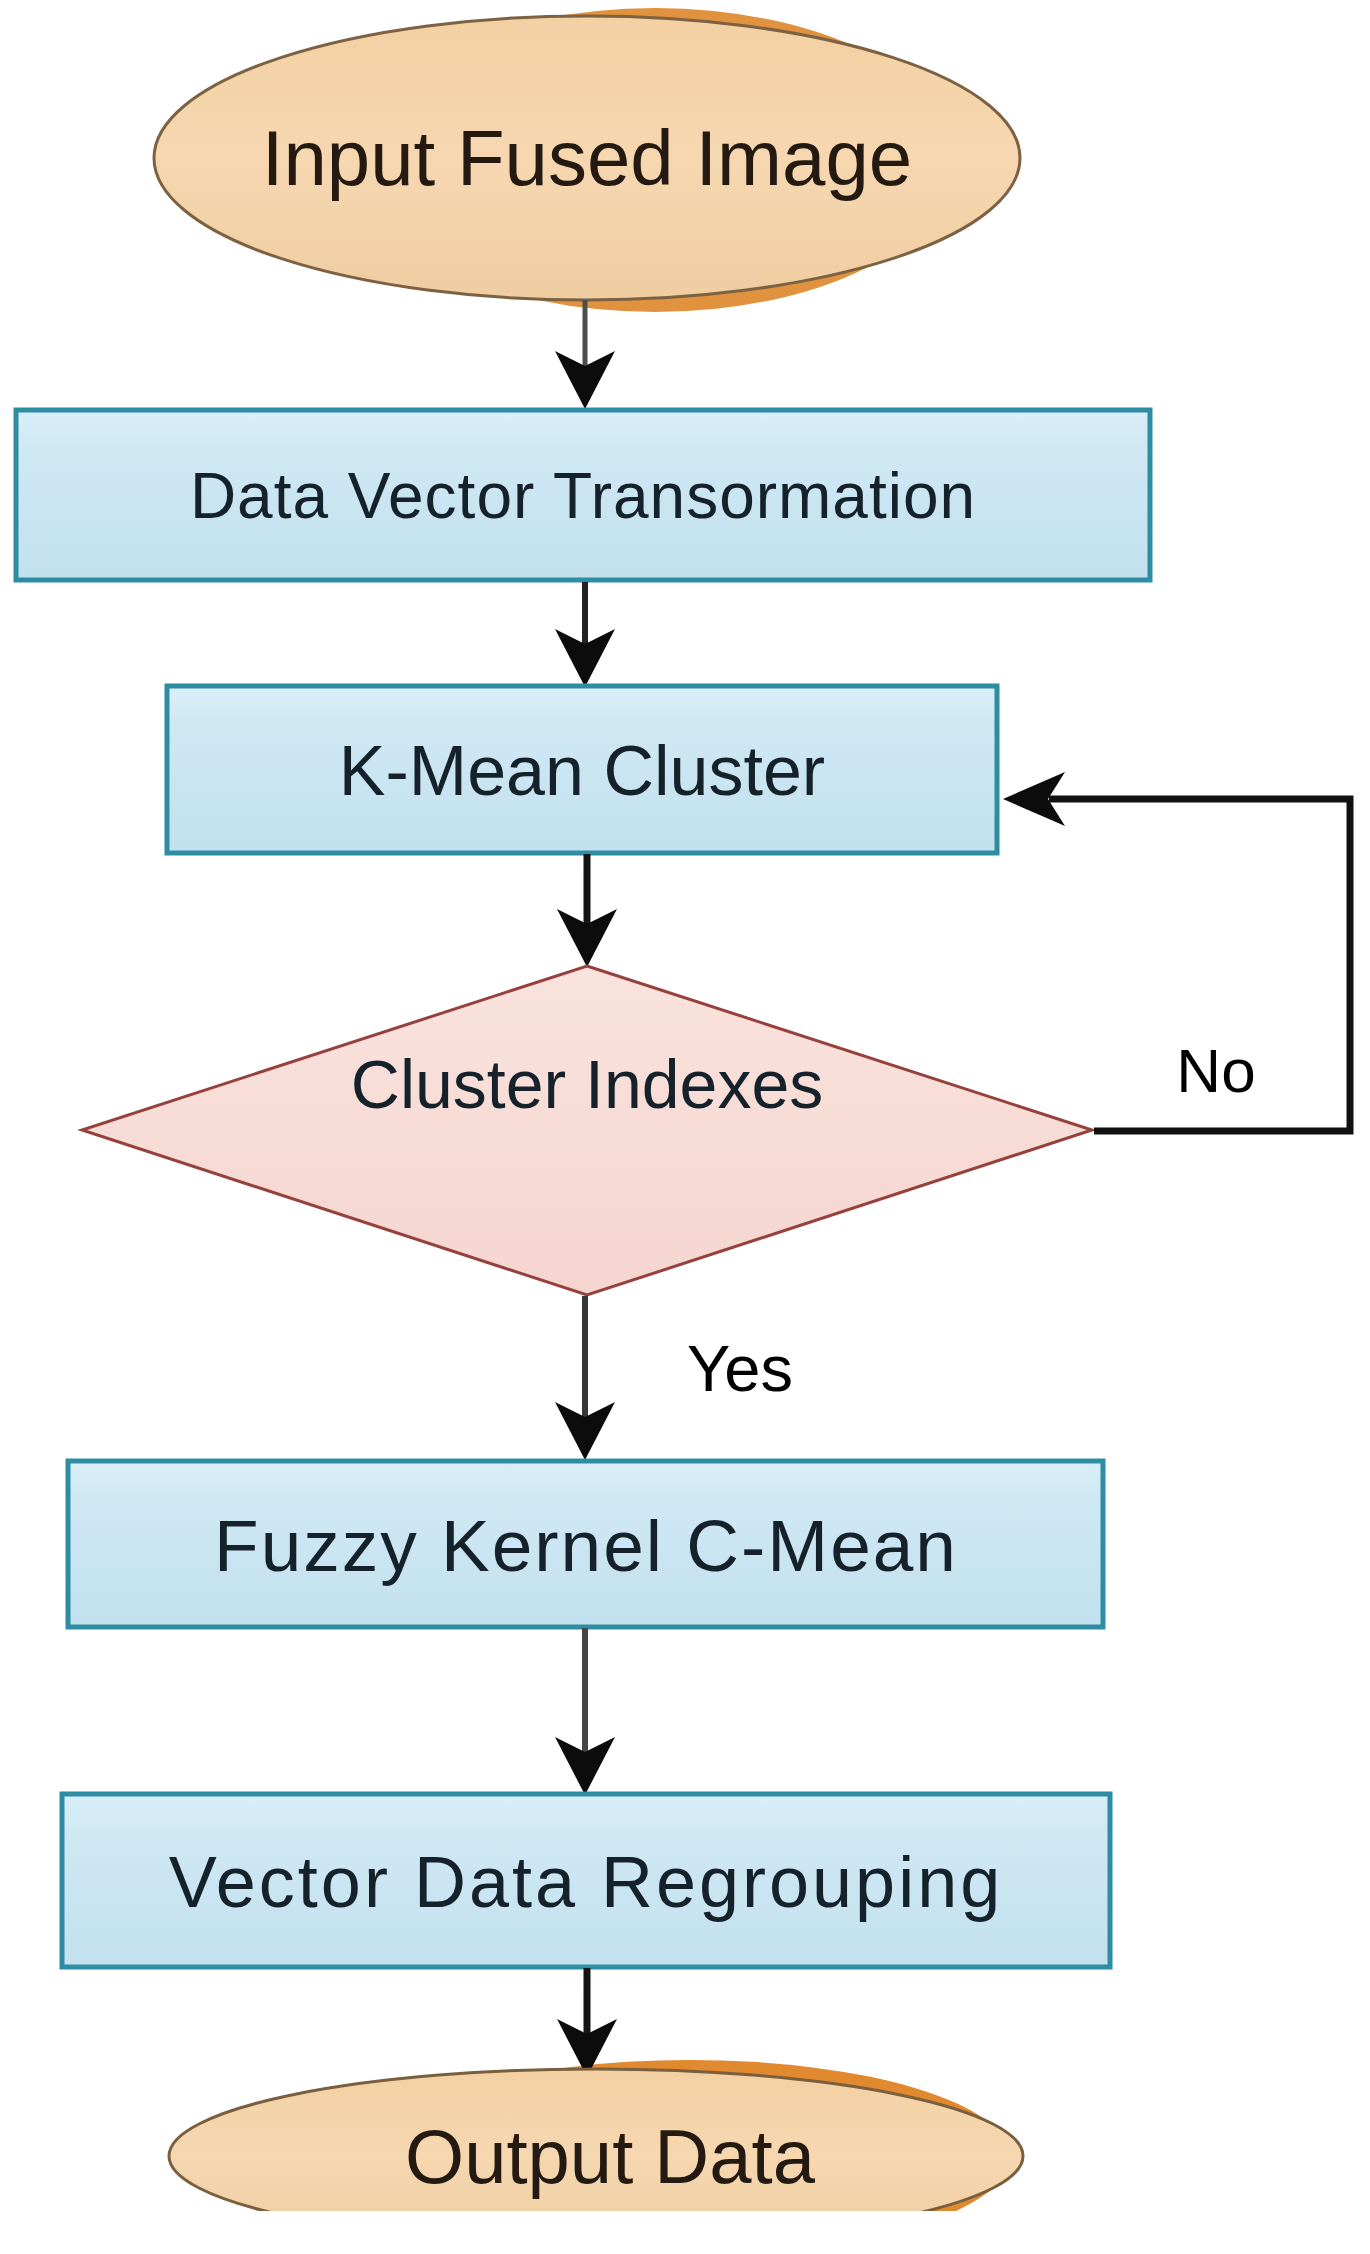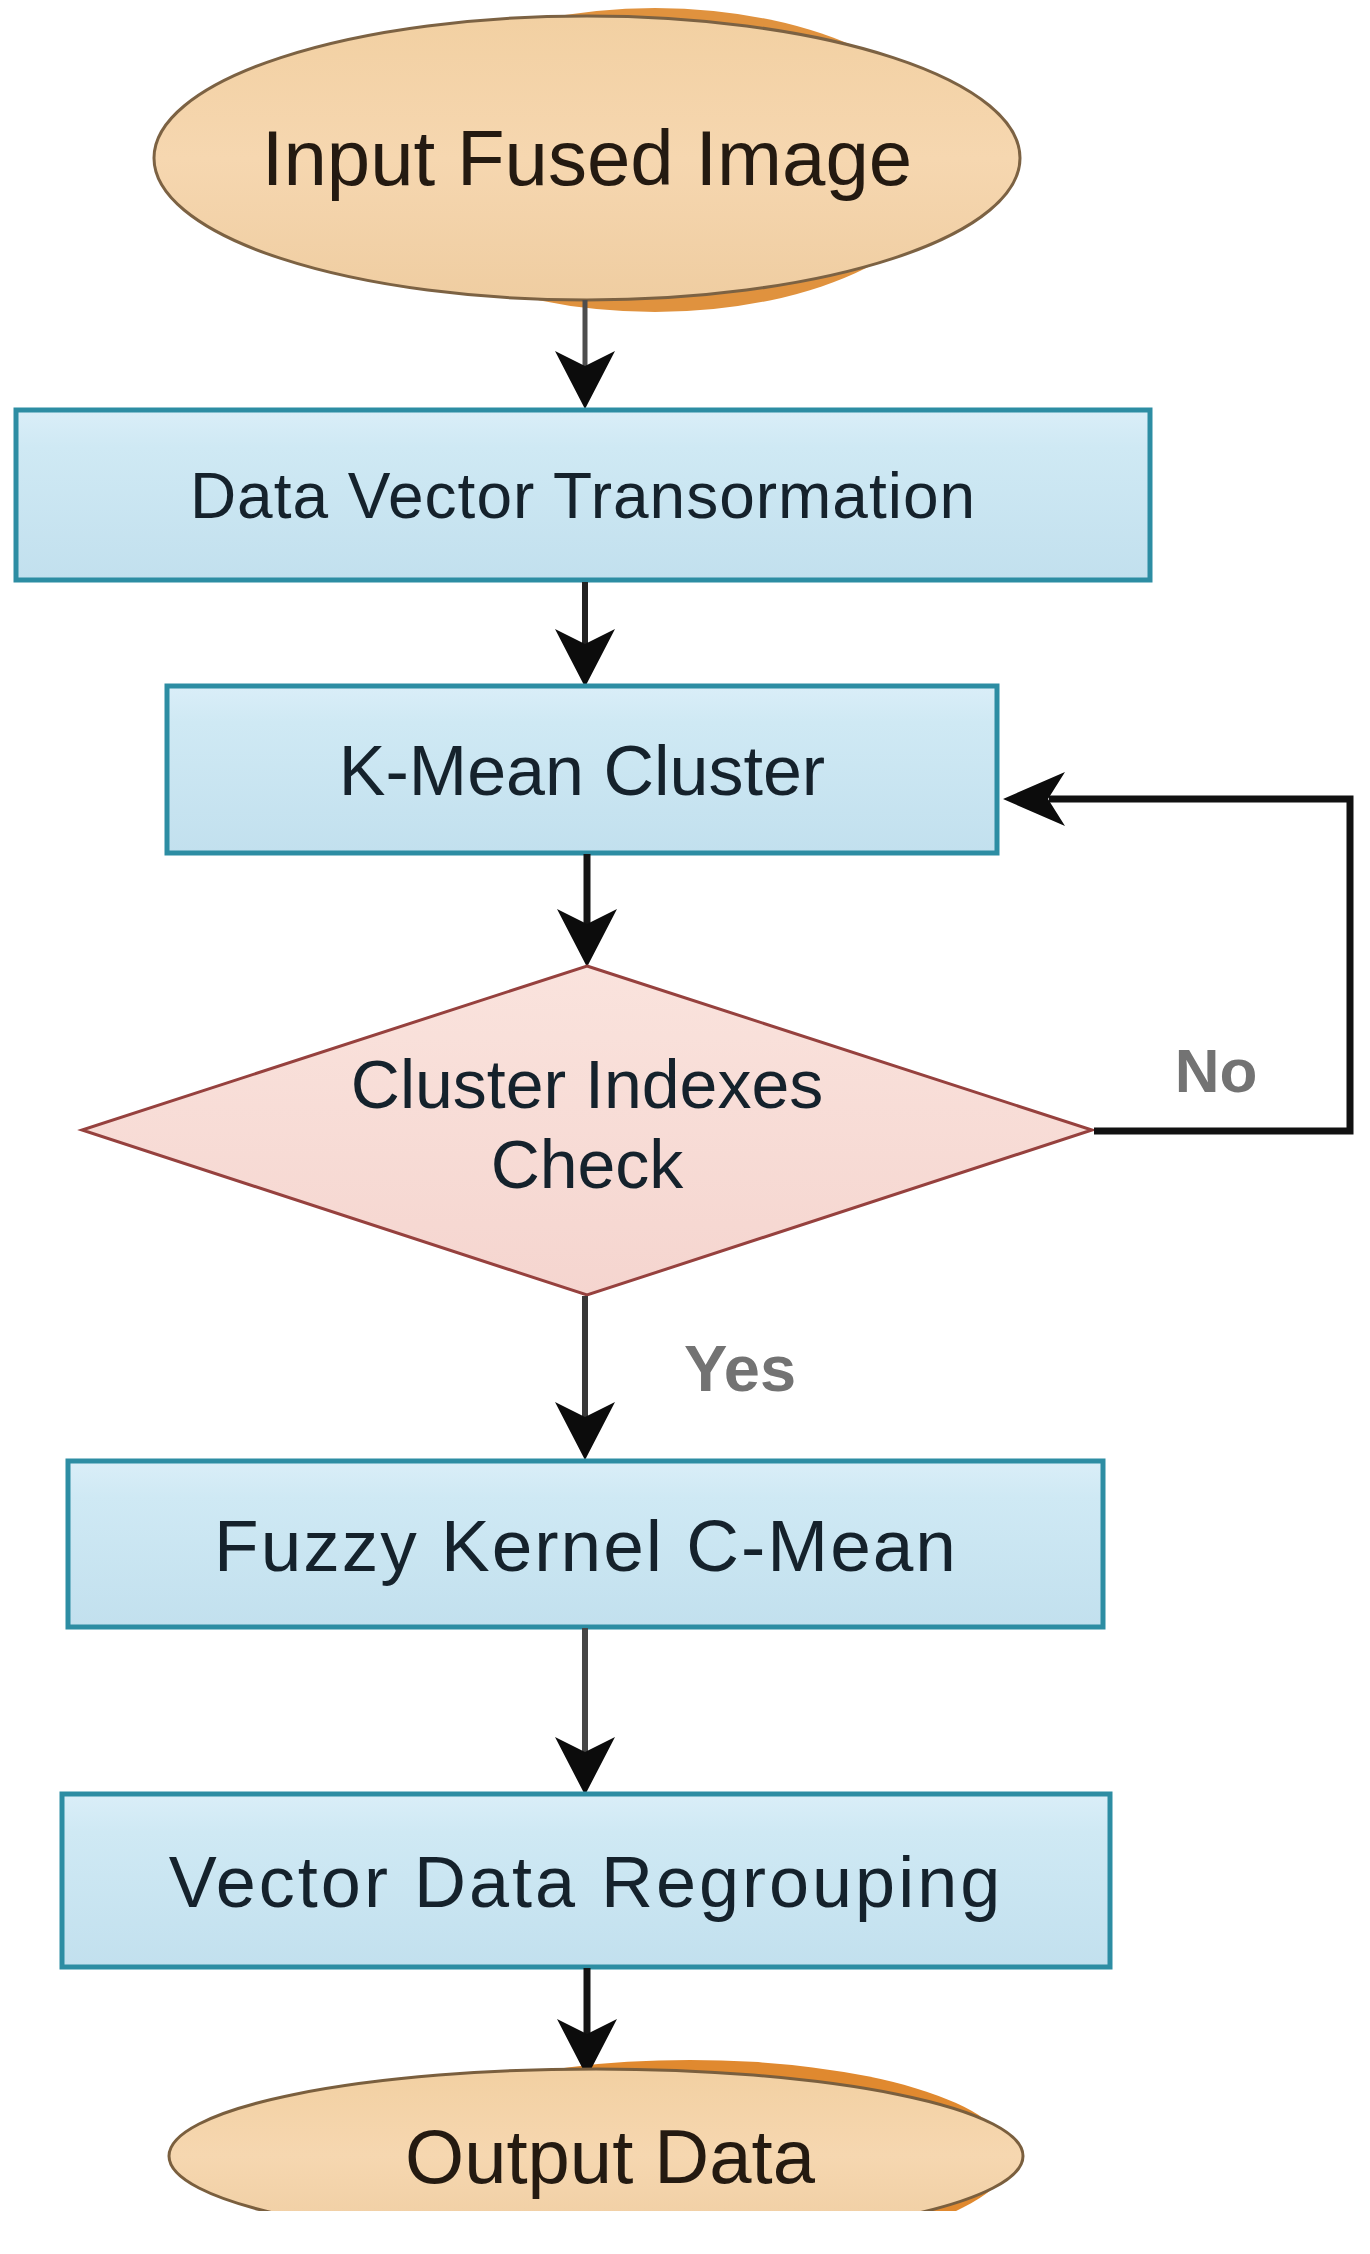--- a/index.html
+++ b/index.html
@@ -26,21 +26,21 @@
   .lbl {
     position: absolute;
     transform: translate(-50%, -50%);
     white-space: nowrap;
     color: #15222c;
     font-weight: 400;
     line-height: 1;
     user-select: none;
   }
   .lbl.terminator-text { color: #241a11; }
-  .lbl.edge-text { color: #737373; font-weight: 700; }
+  .lbl.edge-text { color: #000000; font-weight: 400; }
 
   .lbl-input     { left: 587px;  top: 158px;  font-size: 78px; }
   .lbl-transform { left: 583px;  top: 496px;  font-size: 64px; letter-spacing: 1px; }
   .lbl-kmean     { left: 582px;  top: 771px;  font-size: 70px; }
   .lbl-check1    { left: 587px;  top: 1084px; font-size: 68px; }
   .lbl-check2    { left: 587px;  top: 1164px; font-size: 68px; }
   .lbl-fuzzy     { left: 586px;  top: 1545px; font-size: 73px; letter-spacing: 2px; }
   .lbl-regroup   { left: 586px;  top: 1882px; font-size: 72px; letter-spacing: 3px; }
   .lbl-output    { left: 610px;  top: 2157px; font-size: 76px; text-align: right; }
   .lbl-yes       { left: 740px;  top: 1368px; font-size: 65px; }
@@ -108,21 +108,20 @@
     <ellipse cx="596" cy="2156" rx="427" ry="87" fill="url(#peachGrad)" stroke="#7a5f3e" stroke-width="3"></ellipse>
   </svg>
 
   <div class="lbl terminator-text lbl-input">Input Fused Image</div>
 
   <div class="lbl lbl-transform">Data Vector Transormation</div>
 
   <div class="lbl lbl-kmean">K-Mean Cluster</div>
 
   <div class="lbl lbl-check1">Cluster Indexes</div>
-  <div class="lbl lbl-check2">Check</div>
 
   <div class="lbl lbl-fuzzy">Fuzzy Kernel C-Mean</div>
 
   <div class="lbl lbl-regroup">Vector Data Regrouping</div>
 
   <div class="lbl terminator-text lbl-output">Output Data</div>
 
   <div class="lbl edge-text lbl-yes">Yes</div>
   <div class="lbl edge-text lbl-no">No</div>
 

